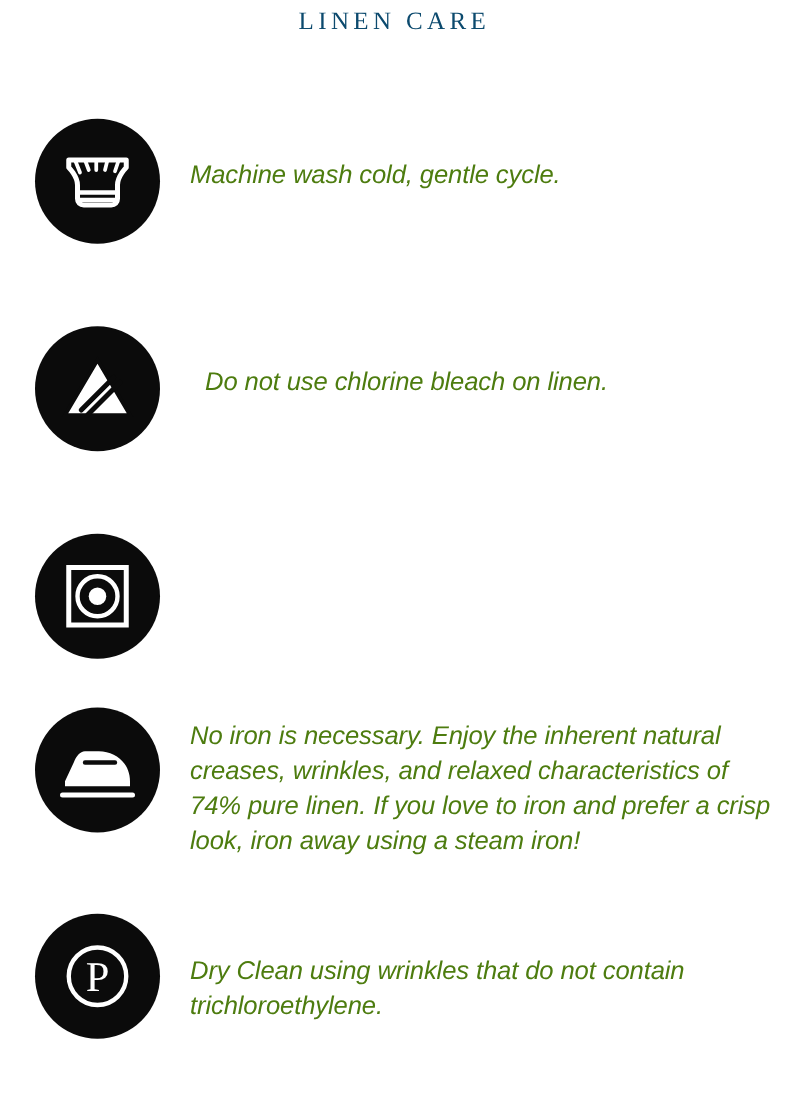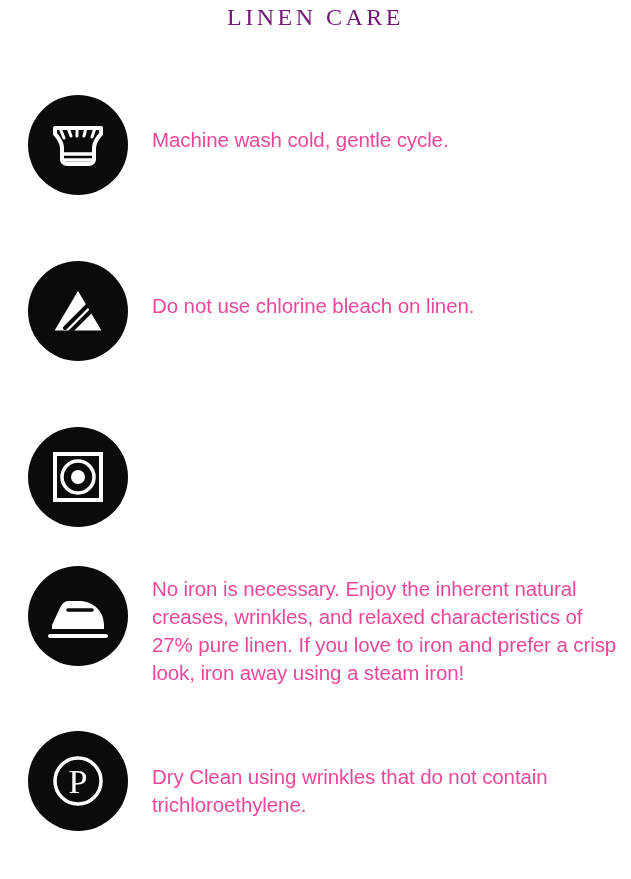--- a/index.html
+++ b/index.html
@@ -16,23 +16,23 @@
   }
   .page {
     position: relative;
     width: 631px;
     height: 879px;
     box-sizing: border-box;
   }
   .page-title {
     text-align: center;
     font-family: "Liberation Serif", serif;
-    font-size: 24px;
+    font-size: 20px;
     letter-spacing: 3.5px;
-    color: #701a75;
+    color: #0c4a6e;
     padding-top: 0px;
     margin: 0;
     font-weight: 400;
     height: 34px;
     line-height: 34px;
   }
   .care-list {
     margin: 0;
     padding: 0;
     list-style: none;
@@ -59,30 +59,31 @@
     align-items: center;
     justify-content: center;
     flex: 0 0 auto;
   }
   .icon-badge svg {
     display: block;
   }
   .text-cell {
     flex: 1 1 auto;
     padding-right: 12px;
+    font-style: italic;
     font-size: 20.5px;
     line-height: 28px;
-    color: #ec4899;
+    color: #4d7c0f;
     letter-spacing: -0.1px;
   }
   
   .row-1 { margin-top: 61px; }
   .row-1 .text-cell { padding-top: 31px; }
   .row-2 { margin-top: 66px; }
-  .row-2 .text-cell { padding-top: 31px; }
+  .row-2 .text-cell { padding-top: 31px; margin-left: 12px; }
   .row-3 { margin-top: 66px; }
   .row-3 .text-cell { padding-top: 9px; }
   .row-4 { margin-top: 39px; }
   .row-4 .text-cell { padding-top: 9px; }
   .row-5 { margin-top: 44px; }
   .row-5 .text-cell { padding-top: 32px; }
 </style>
 </head>
 <body>
 
@@ -135,21 +136,21 @@
     <li class="care-row row-4">
       <div class="icon-cell">
         <div class="icon-badge">
           <svg width="64" height="54" viewBox="0 0 64 54" aria-hidden="true">
             <path d="M6 40 L58 40 L58 36 C58 22 47 12 33 12 L22 12 C18 12 15 16 13 21 L6 36 Z" fill="#ffffff"></path>
             <path d="M22 21 L46 21" stroke="#0b0b0b" stroke-width="3.5" stroke-linecap="round"></path>
             <path d="M4 47 L60 47" stroke="#ffffff" stroke-width="4" stroke-linecap="round"></path>
           </svg>
         </div>
       </div>
-      <div class="text-cell">No iron is necessary. Enjoy the inherent natural creases, wrinkles, and relaxed characteristics of 27% pure linen. If you love to iron and prefer a crisp look, iron away using a steam iron!</div>
+      <div class="text-cell">No iron is necessary. Enjoy the inherent natural creases, wrinkles, and relaxed characteristics of 74% pure linen. If you love to iron and prefer a crisp look, iron away using a steam iron!</div>
     </li>
 
     <li class="care-row row-5">
       <div class="icon-cell">
         <div class="icon-badge">
           <svg width="62" height="62" viewBox="0 0 62 62" aria-hidden="true">
             <circle cx="31" cy="31" r="23" fill="none" stroke="#ffffff" stroke-width="3.5"></circle>
             <text x="31" y="43" text-anchor="middle" font-family="Liberation Serif, serif" font-size="34" fill="#ffffff">P</text>
           </svg>
         </div>

